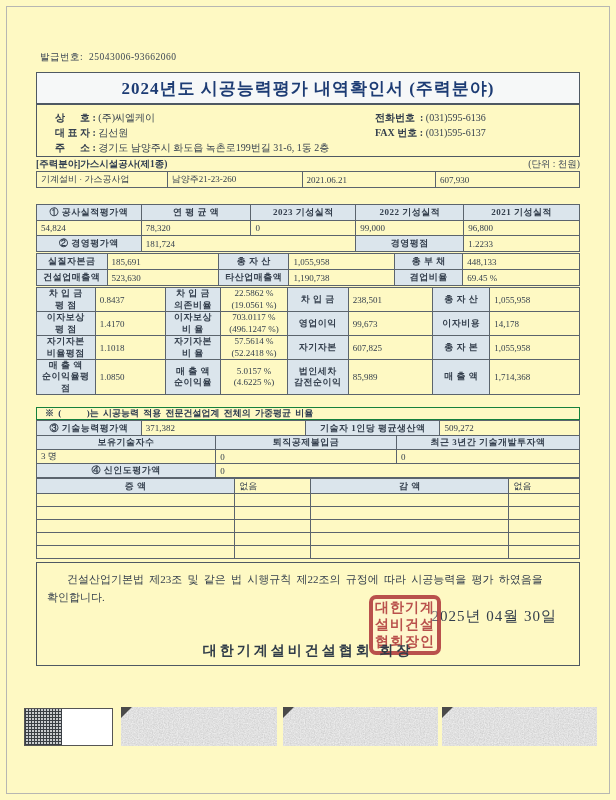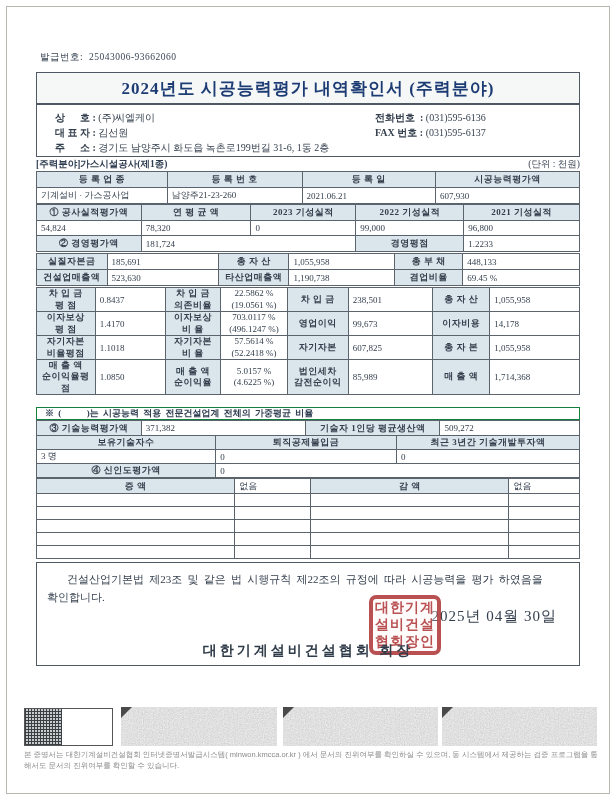--- a/index.html
+++ b/index.html
@@ -3,21 +3,21 @@
 <meta charset="utf-8">
 <style>
   html,body { margin:0; padding:0; }
   body {
     width:616px; height:800px;
     background:#e8e8e6;
     font-family:"Liberation Serif","DejaVu Serif",serif;
   }
   .page {
     position:relative; width:616px; height:800px;
-    background:#ffffff; overflow:hidden;
+    background:#fef9c3; overflow:hidden;
     color:#35404e;
   }
   .scan-frame {
     position:absolute; left:6px; top:6px; right:6px; bottom:6px;
     border:1px solid #b7b7b2; pointer-events:none;
   }
   .pre { white-space:pre; }
 
   .issue-no {
     position:absolute; left:40px; top:51px;
@@ -157,26 +157,20 @@
   </div>
 
   <table class="band t-reg" style="top:171px;">
     <colgroup>
         <col style="width:24.1%">
         <col style="width:24.8%">
         <col style="width:24.6%">
         <col style="width:26.5%">
       </colgroup>
     <tbody>
-        <tr>
-      <td class="hd">등 록 업 종</td>
-      <td class="hd">등 록 번 호</td>
-      <td class="hd">등 록 일</td>
-      <td class="hd">시공능력평가액</td>
-    </tr>
     <tr>
       <td class="val">기계설비 · 가스공사업</td>
       <td class="val">남양주21-23-260</td>
       <td class="val">2021.06.21</td>
       <td class="val">607,930</td>
     </tr>
   </tbody>
     </table>
 
   <table class="band t-perf" style="top:204px;">
@@ -442,14 +436,13 @@
       <polygon points="0,0 11,0 0,11" fill="#4a4a4a"></polygon>
     </svg>
   </div>
   <div class="noise-wrap nw3">
     <svg width="155" height="39">
       <rect width="155" height="39" filter="url(#grain)"></rect>
       <polygon points="0,0 11,0 0,11" fill="#4a4a4a"></polygon>
     </svg>
   </div>
 
-  <div class="fine-print">본 증명서는 대한기계설비건설협회 인터넷증명서발급시스템( minwon.kmcca.or.kr ) 에서 문서의 진위여부를 확인하실 수 있으며, 동 시스템에서 제공하는 검증 프로그램을 통해서도 문서의 진위여부를 확인할 수 있습니다.</div>
 </div>
 
 </body></html>

